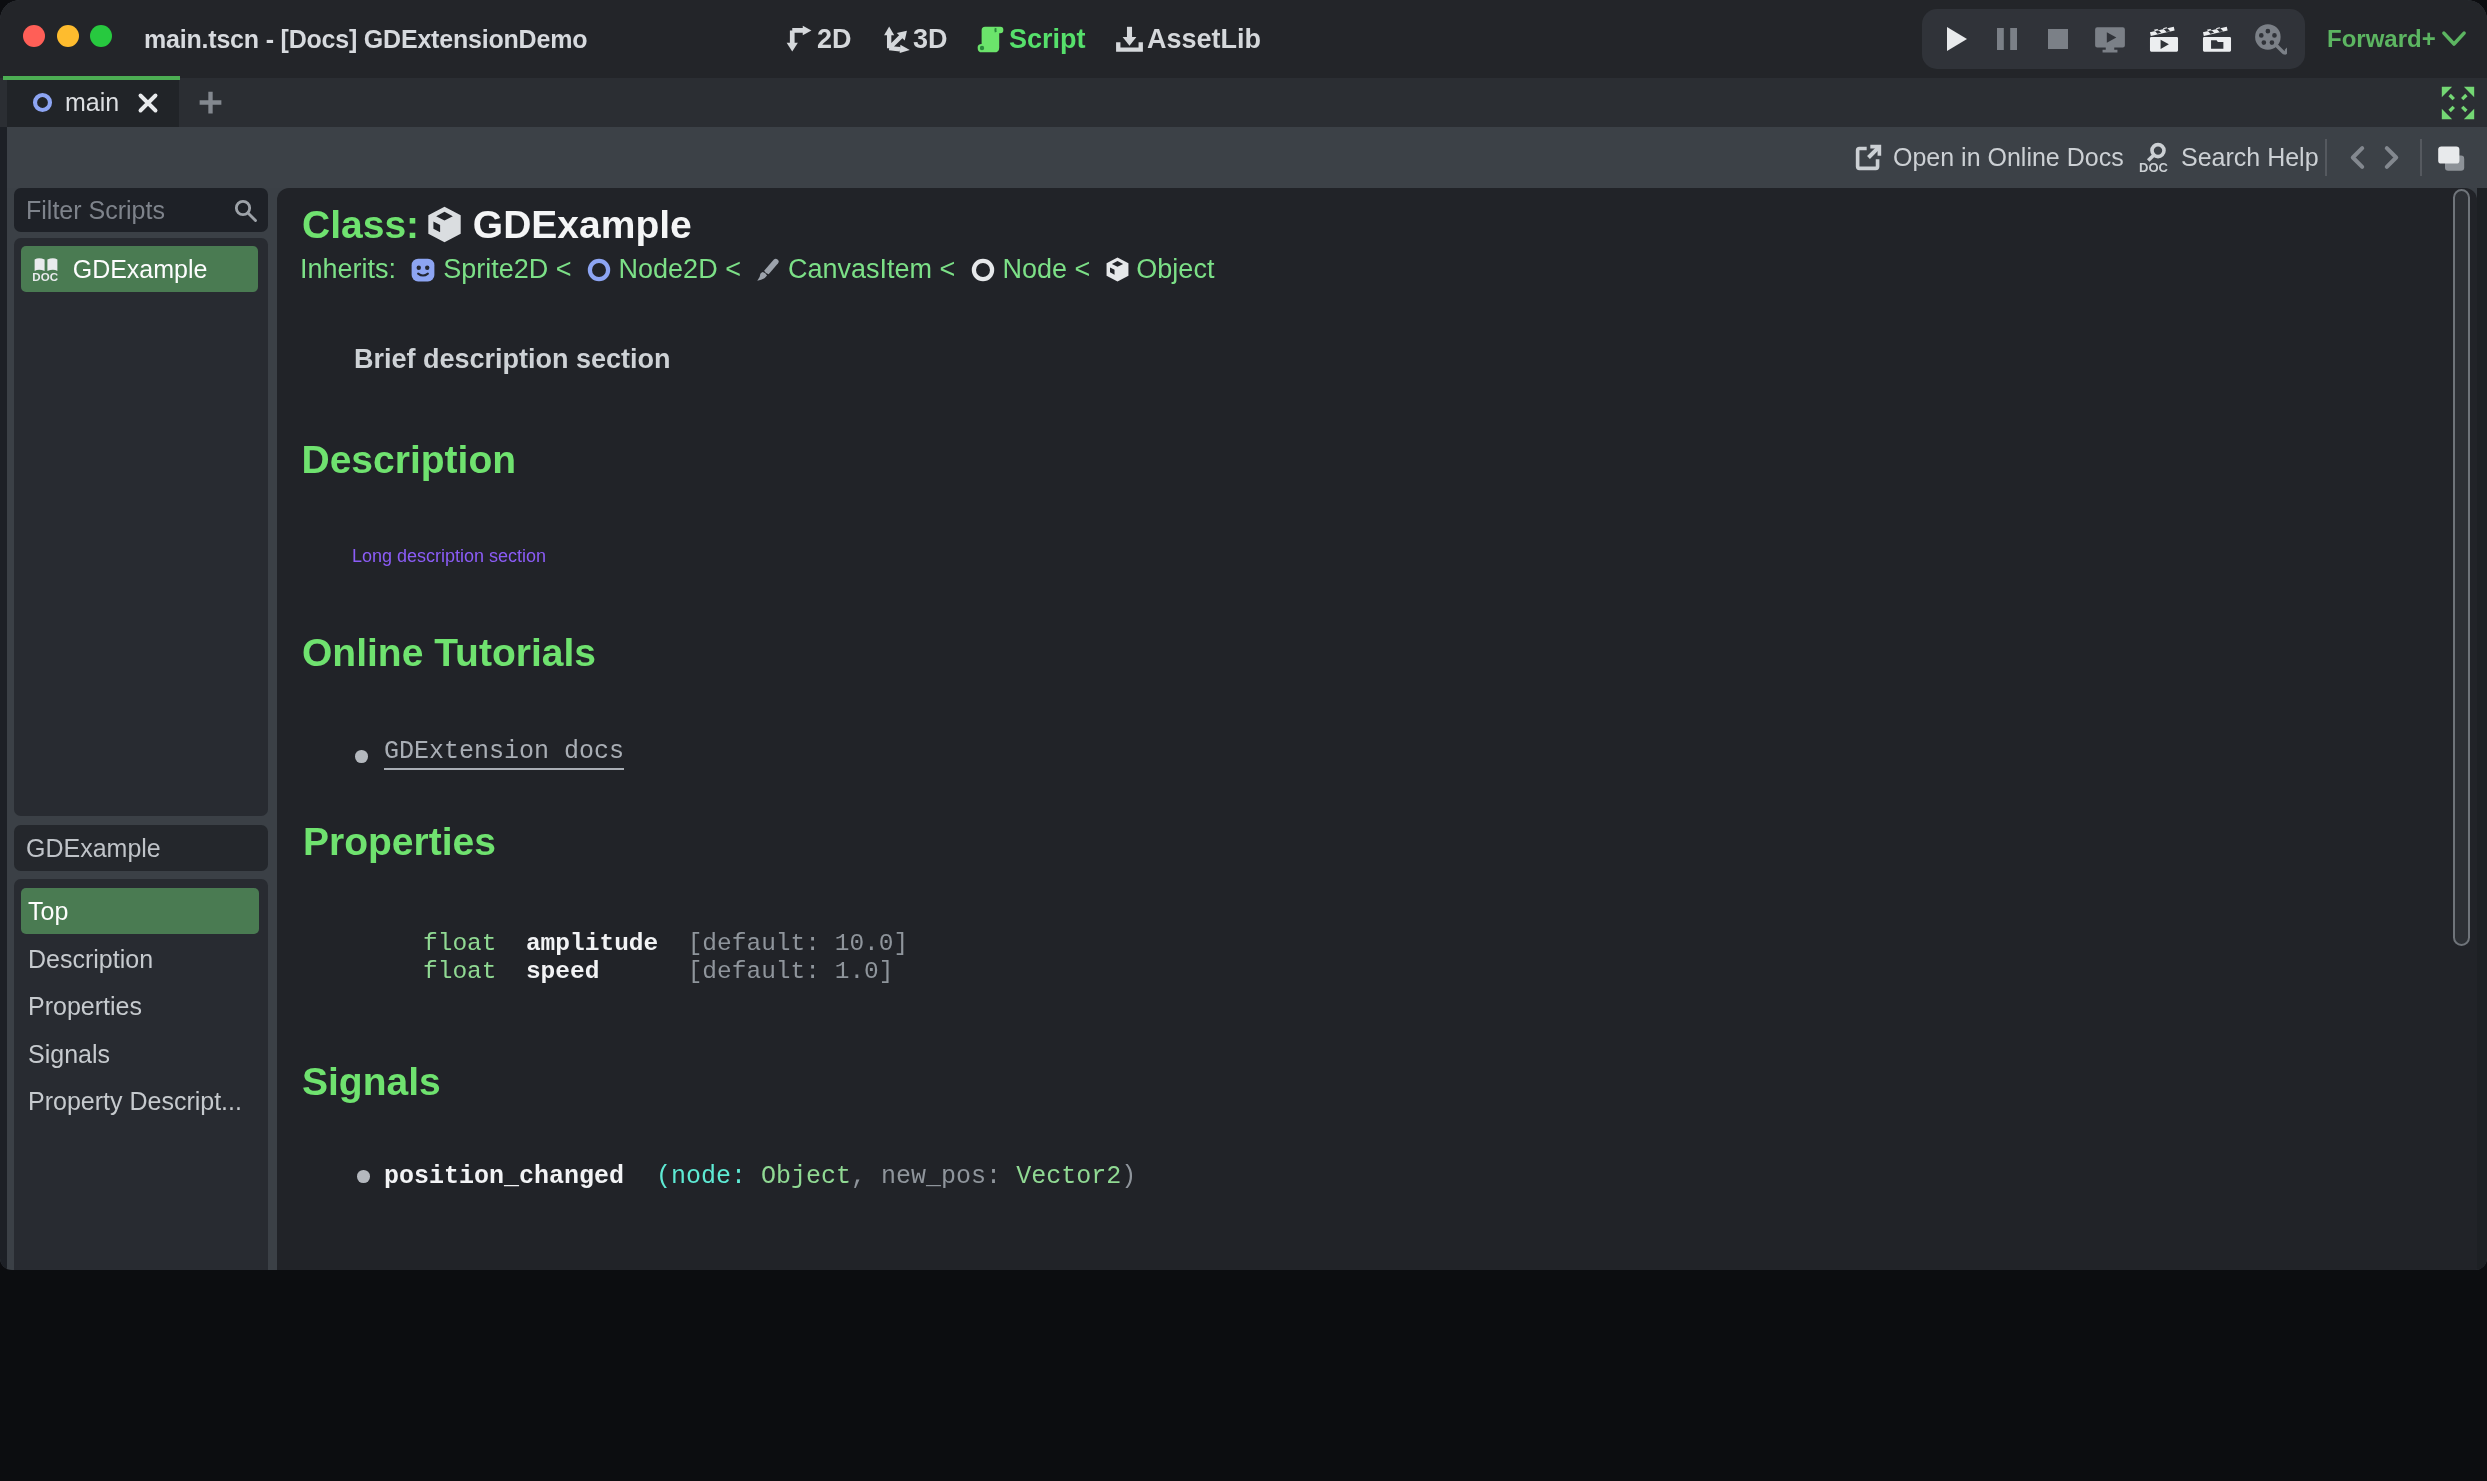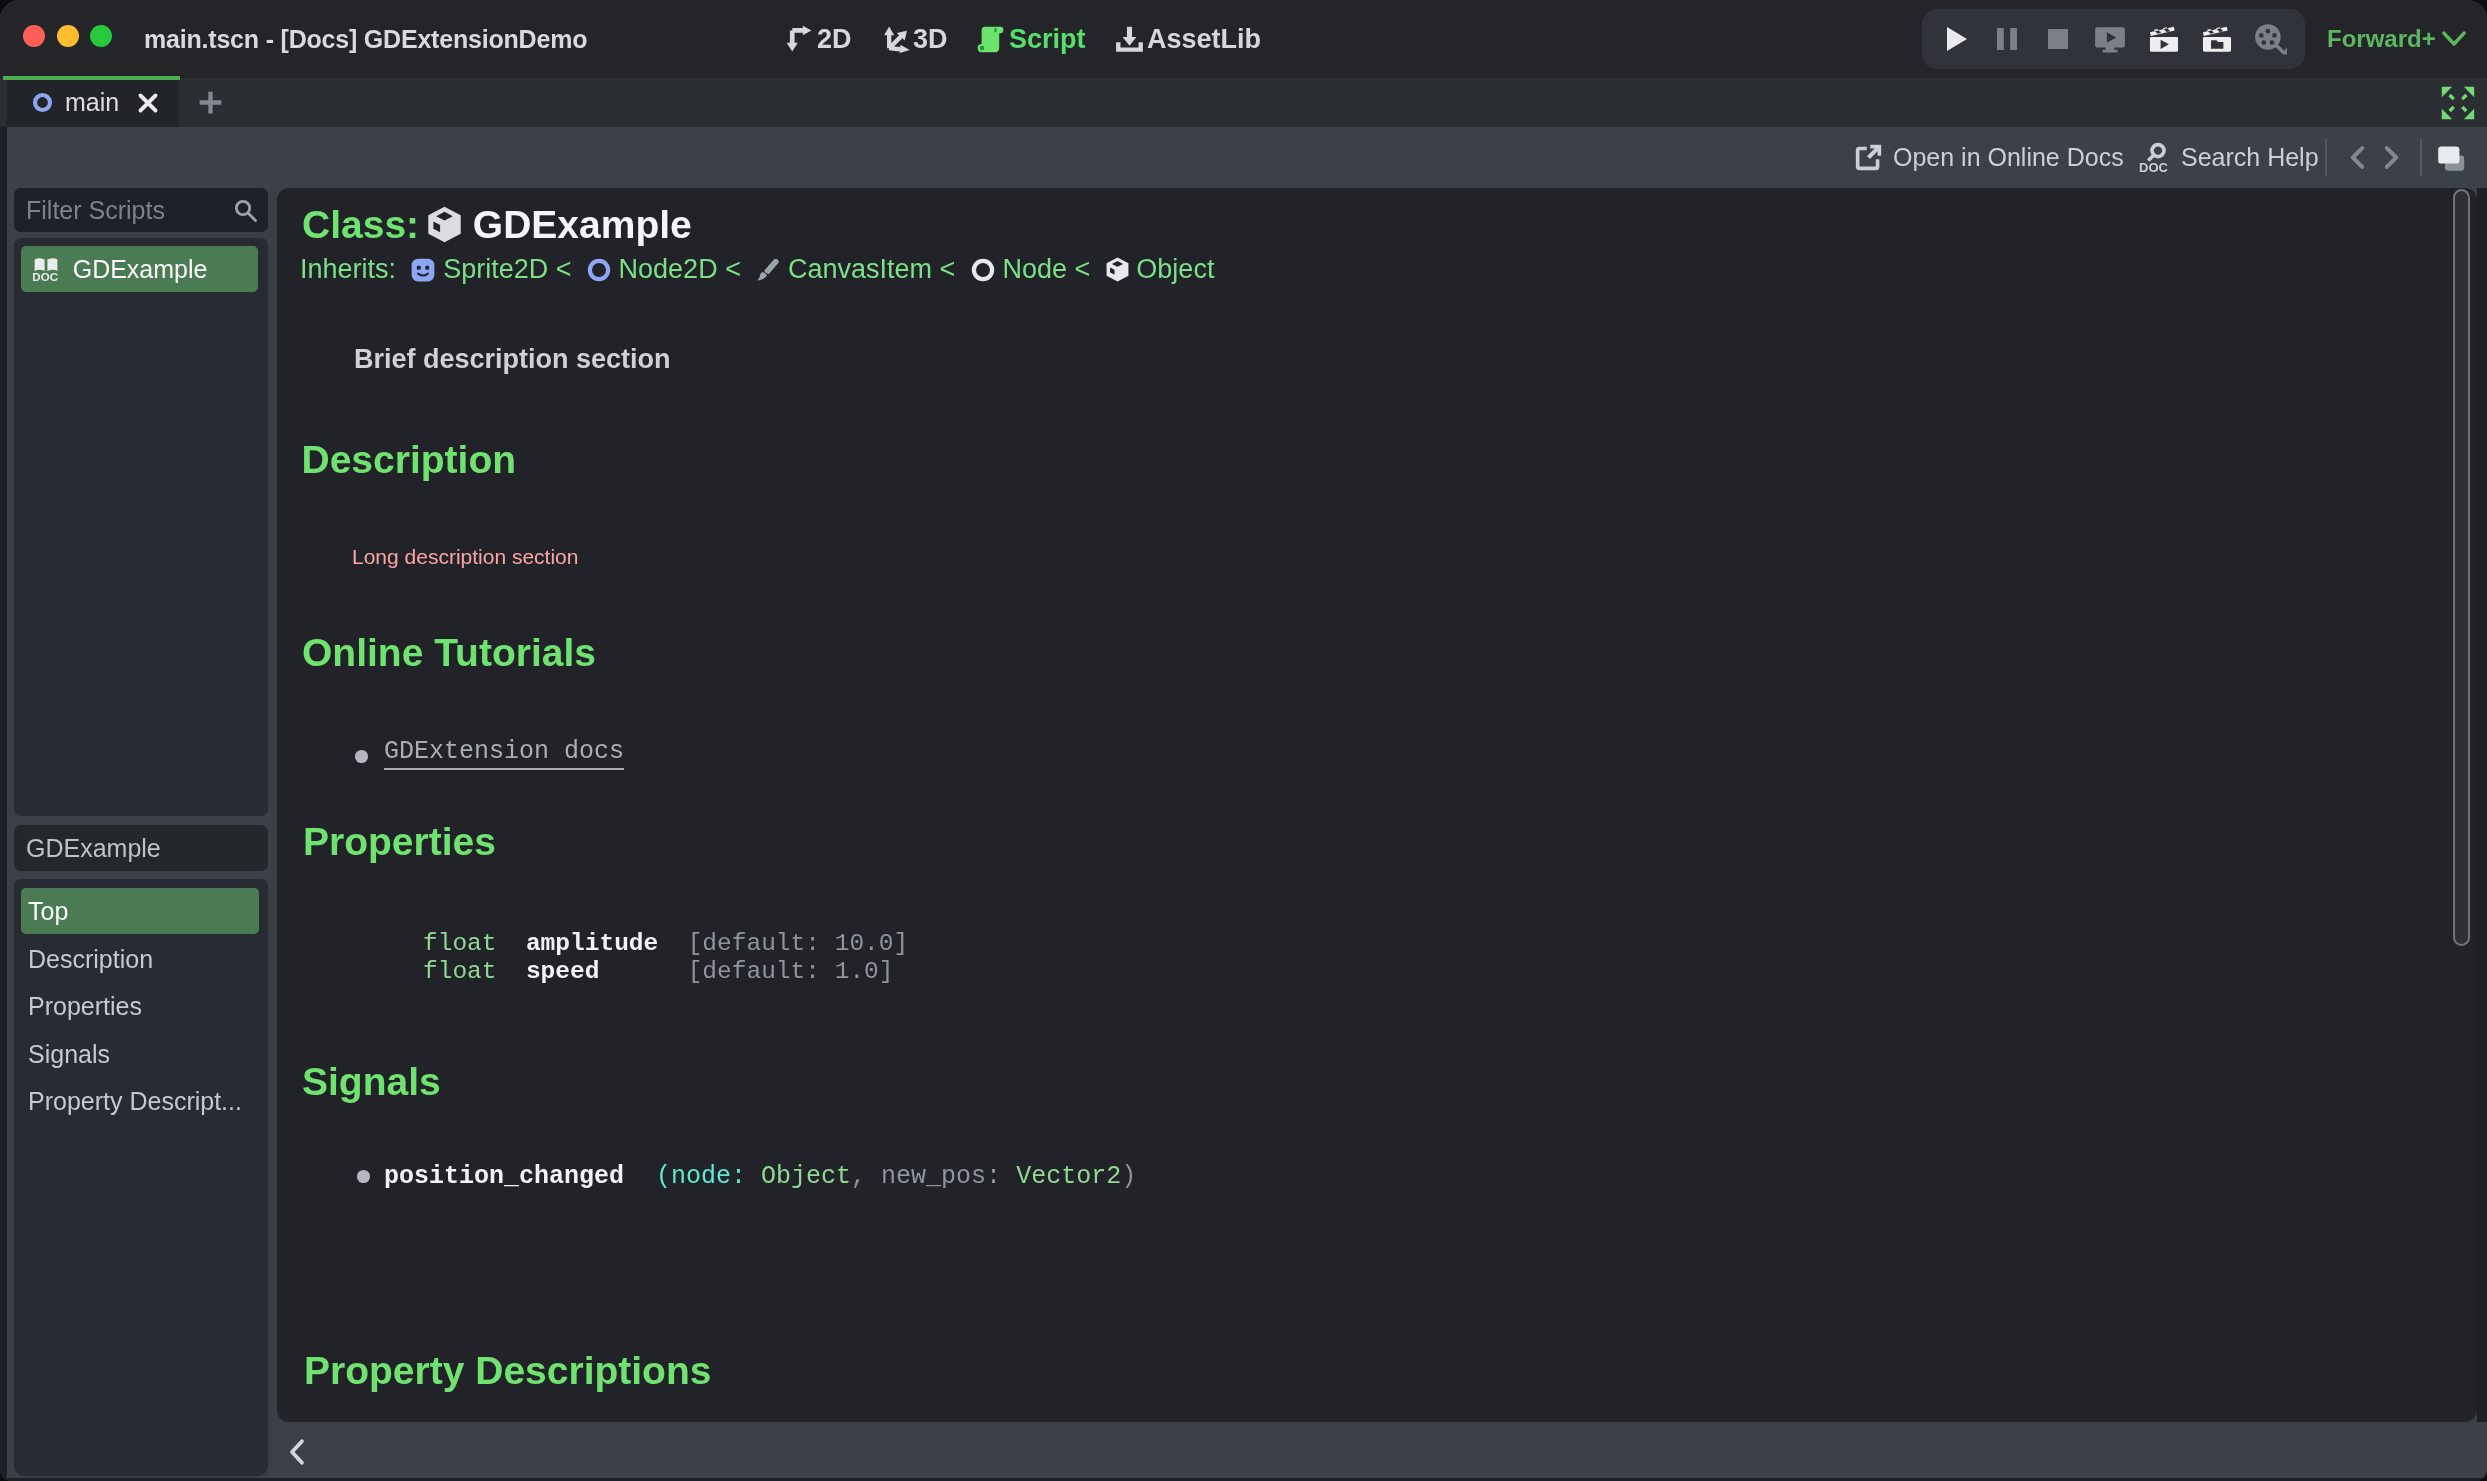--- a/index.html
+++ b/index.html
@@ -1,19 +1,19 @@
 <!DOCTYPE html>
 <html style="font-size:13.5px"><head>
 <meta charset="utf-8">
 <style>
   * { margin:0; padding:0; box-sizing:border-box; }
   html,body { width:2487px; height:1481px; background:#0c0d10; }
   body { font-family:"Liberation Sans", sans-serif; position:relative; overflow:hidden; }
   .abs { position:absolute; }
-  #win { position:absolute; left:0; top:0; width:2487px; height:1481px;
+  #win { position:absolute; left:0; top:0; width:2487px; height:1270px;
          border-radius:20px 20px 12px 12px; overflow:hidden; background:#3b4046; }
   .mono { font-family:"Liberation Mono", monospace; }
 </style>
 </head>
 <body>
 <div id="win">
 
   <div class="abs" id="titlebar" style="left:0;top:0;width:2487px;height:78px;background:#232529;"></div>
   <div class="abs" style="left:23px;top:24.5px;width:22px;height:22px;border-radius:50%;background:#ff5f57;"></div>
   <div class="abs" style="left:57px;top:24.5px;width:22px;height:22px;border-radius:50%;background:#febc2e;"></div>
@@ -196,21 +196,21 @@
           <circle cx="8" cy="8" r="5.6" stroke="#e6e8ea" stroke-width="2.6" fill="none"></circle>
         </svg>
       <span>Node &lt; </span>
       <svg style="margin:0 6.8px;" width="25" height="27" viewBox="0 0 16 17">
           <path fill="#e6e8ea" fill-rule="evenodd" d="M8 0.8 L15 4.5 L15 12.5 L8 16.2 L1 12.5 L1 4.5 Z M8 3.0 L4.4 4.9 L8 6.8 L11.6 4.9 Z M3.2 7.2 L3.2 10.3 L6.1 11.8 L6.1 8.7 Z"></path>
         </svg>
       <span>Object</span>
     </div>
     <div class="abs" style="left:77px;top:153px;height:37px;display:flex;align-items:center;font-size:27px;font-weight:bold;color:#ced2d6;">Brief description section</div>
     <div class="abs" style="left:24.5px;top:247px;height:49px;display:flex;align-items:center;font-size:39px;font-weight:bold;color:#6fe26f;">Description</div>
-    <div class="abs" style="left:75px;top:350px;height:37px;display:flex;align-items:center;font-size:21px;color:#fca5a5;">Long description section</div>
+    <div class="abs" style="left:75px;top:350px;height:37px;display:flex;align-items:center;font-size:18px;color:#8b5cf6;">Long description section</div>
     <div class="abs" style="left:25px;top:440px;height:49px;display:flex;align-items:center;font-size:39px;font-weight:bold;color:#6fe26f;">Online Tutorials</div>
     <div class="abs" style="left:78px;top:562px;width:12.7px;height:12.7px;border-radius:50%;background:#b4b8be;"></div>
     <div class="abs mono" style="left:107px;top:546px;height:36px;display:flex;align-items:center;font-size:25px;color:#a9aeb5;border-bottom:2.5px solid #a9aeb5;">GDExtension docs</div>
     <div class="abs" style="left:26px;top:629px;height:49px;display:flex;align-items:center;font-size:39px;font-weight:bold;color:#6fe26f;">Properties</div>
     <div class="abs mono" style="left:146px;top:742px;font-size:24.5px;line-height:28px;white-space:pre;"><span style="color:#90d993;">float</span>  <b style="color:#f2f3f5;">amplitude</b>  <span style="color:#8f959c;">[default: 10.0]</span>
 <span style="color:#90d993;">float</span>  <b style="color:#f2f3f5;">speed</b>      <span style="color:#8f959c;">[default: 1.0]</span></div>
     <div class="abs" style="left:25px;top:869px;height:49px;display:flex;align-items:center;font-size:39px;font-weight:bold;color:#6fe26f;">Signals</div>
     <div class="abs" style="left:80px;top:982px;width:12.7px;height:12.7px;border-radius:50%;background:#b4b8be;"></div>
     <div class="abs mono" style="left:107px;top:969px;height:39px;display:flex;align-items:center;font-size:25px;white-space:pre;"><b style="color:#f2f3f5;">position_changed</b><span style="color:#5eead4;margin-left:32px;">(node: </span><span style="color:#90d993;">Object</span><span style="color:#8f959c;">, new_pos: </span><span style="color:#90d993;">Vector2</span><span style="color:#8f959c;">)</span></div>
     <div class="abs" style="left:27px;top:1158px;height:49px;display:flex;align-items:center;font-size:39px;font-weight:bold;color:#6fe26f;">Property Descriptions</div>

